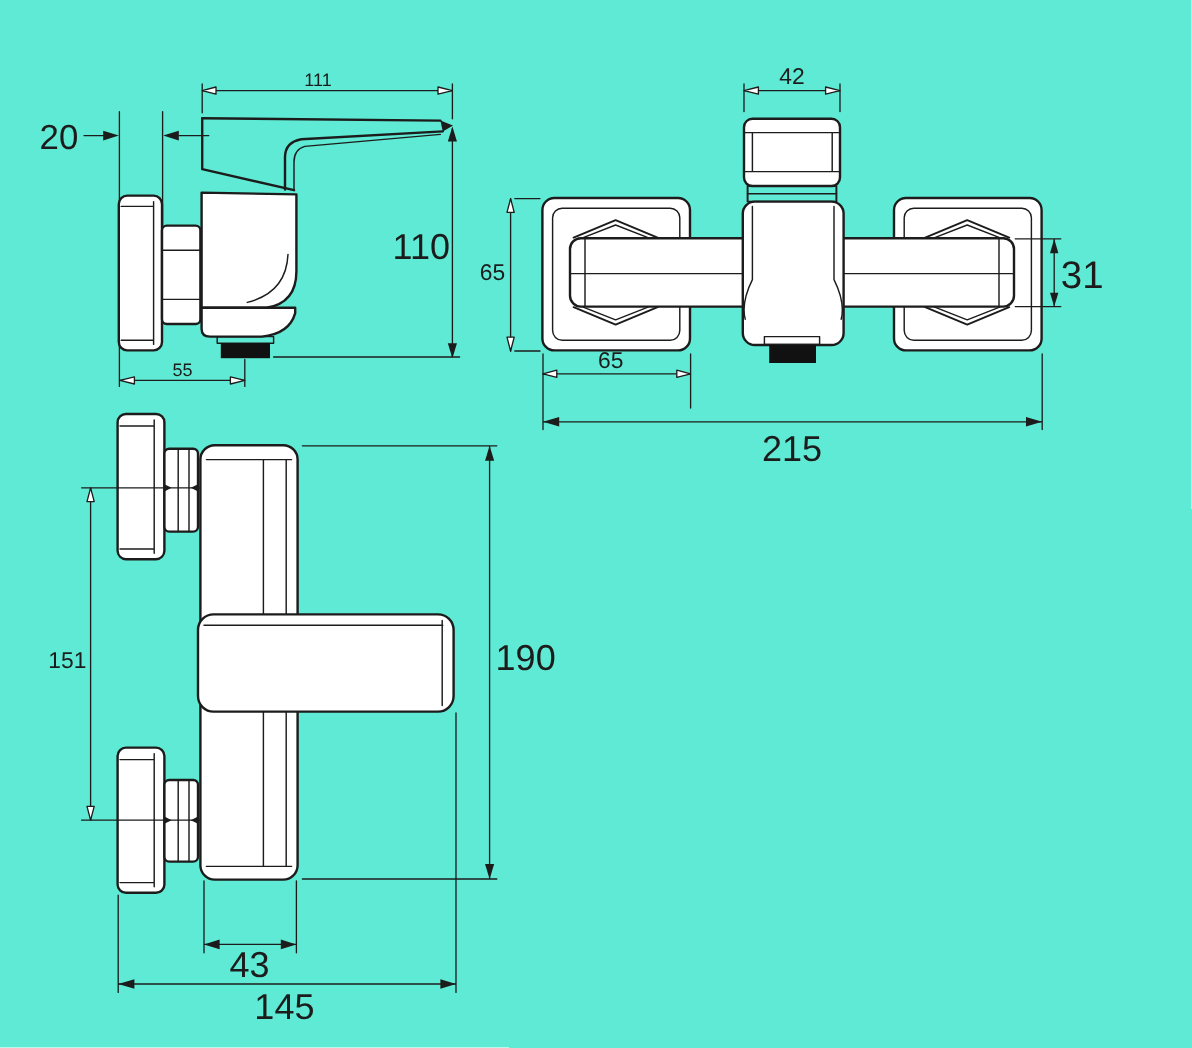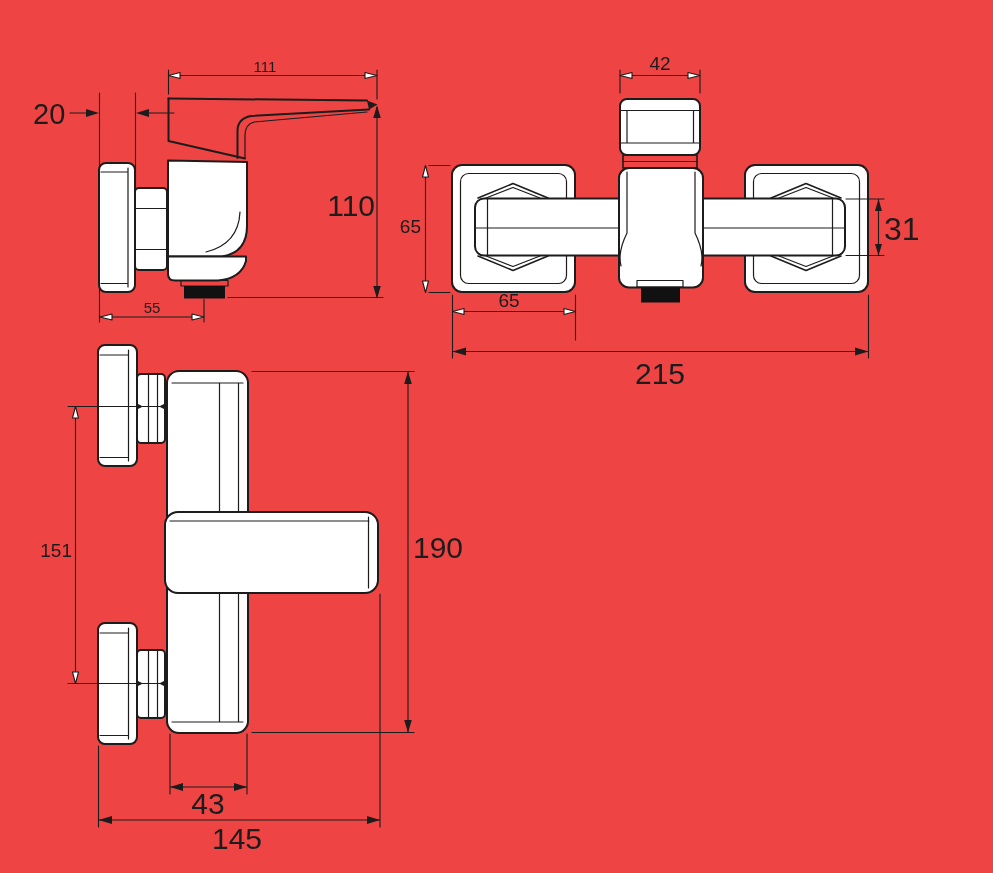--- a/index.html
+++ b/index.html
@@ -1,16 +1,16 @@
 <!DOCTYPE html>
 <html><head>
 <meta charset="utf-8">
 <style>
   html,body{margin:0;padding:0;background:#ffffff;}
-  .stage{position:relative;width:993px;height:873px;background:#ef4444;overflow:hidden;}
+  .stage{position:relative;width:993px;height:873px;background:#5eead4;overflow:hidden;}
   svg{display:block;}
   .part{fill:#ffffff;stroke:#1c1c1c;stroke-width:2;stroke-linejoin:round;}
   .part-thin{fill:none;stroke:#1c1c1c;stroke-width:1.2;stroke-linejoin:round;stroke-linecap:round;}
   .part-med{fill:none;stroke:#1c1c1c;stroke-width:1.6;stroke-linejoin:round;stroke-linecap:round;}
   .outline{fill:none;stroke:#1c1c1c;stroke-width:2;stroke-linejoin:round;stroke-linecap:round;}
   .dim{fill:none;stroke:#1c1c1c;stroke-width:1.1;stroke-linecap:round;}
   .arrow-fill{fill:#1c1c1c;stroke:none;}
   .arrow-open{fill:#ffffff;stroke:#1c1c1c;stroke-width:1.1;stroke-linejoin:round;}
   .dark{fill:#111111;stroke:none;}
   text{font-family:"Liberation Sans","DejaVu Sans",sans-serif;fill:#1c1c1c;}

